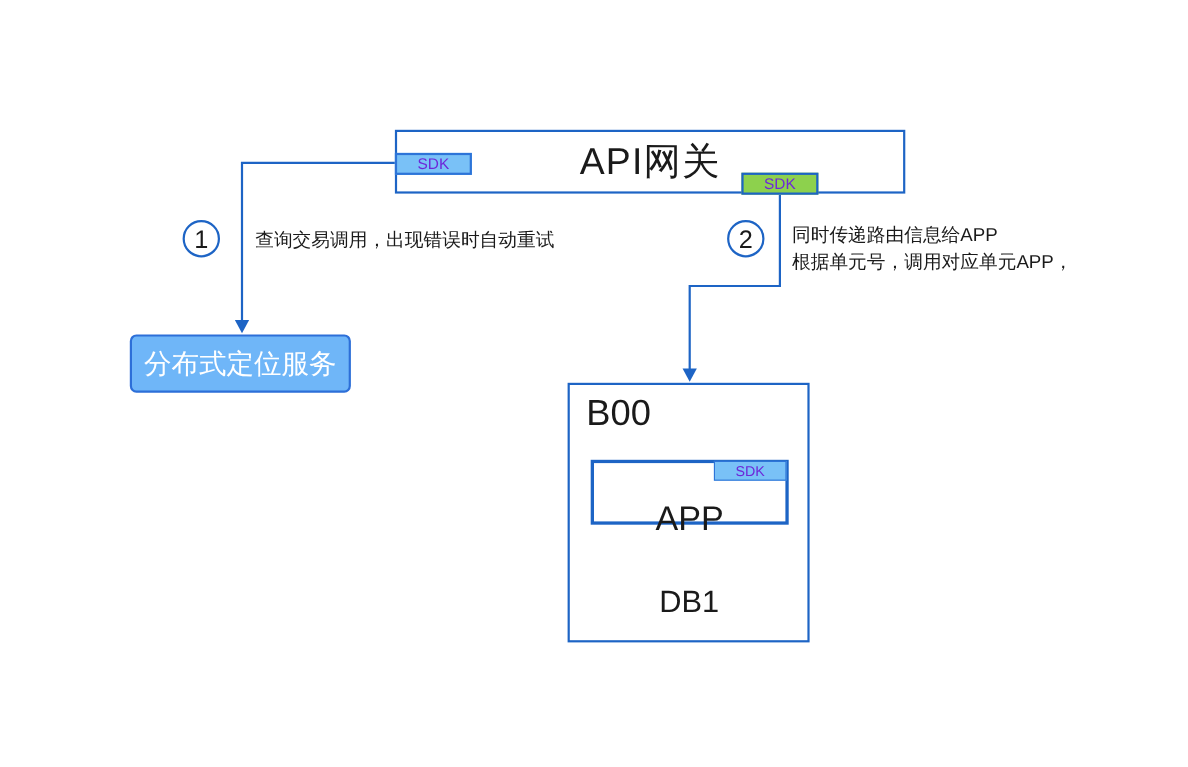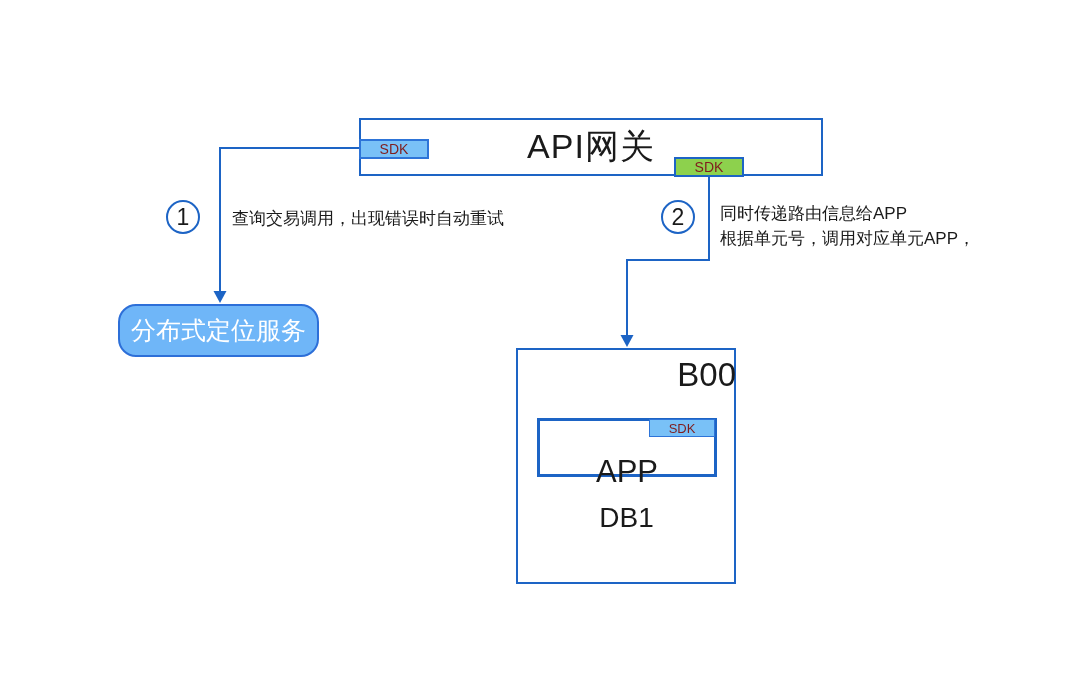--- a/index.html
+++ b/index.html
@@ -28,21 +28,21 @@
   }
 
   
   .gateway-box { left: 359px; top: 118px; width: 464px; height: 58px;
     display: flex; align-items: center; justify-content: center; }
   .gateway-title { font-size: 34px; color: #1a1a1a; letter-spacing: 1px; }
 
   .sdk-tag {
     position: absolute;
     display: flex; align-items: center; justify-content: center;
-    font-size: 14px; color: #7f1d1d;
+    font-size: 14px; color: #6d28d9;
     border: 2px solid #2d74d8;
     z-index: 3;
   }
   .sdk-blue { background: #79c1f7; }
   .sdk-green { background: #8dd14d; border-color: #1d64c5; }
 
   .sdk-gateway-left { left: 359px; top: 139px; width: 70px; height: 20px; }
   .sdk-gateway-bottom { left: 674px; top: 157px; width: 70px; height: 20px; }
 
   
@@ -67,44 +67,44 @@
   }
   .step1-text { left: 232px; top: 206px; }
   .step2-text { left: 720px; top: 201px; }
 
   
   .service-box {
     position: absolute;
     left: 118px; top: 304px; width: 201px; height: 53px;
     background: #6fb6f8;
     border: 2px solid #2d6fd8;
-    border-radius: 18px;
+    border-radius: 6px;
     display: flex; align-items: center; justify-content: center;
     font-size: 25px; color: #ffffff;
   }
 
   
   .b00-box { left: 516px; top: 348px; width: 220px; height: 236px; }
   .b00-title {
     position: absolute;
     left: 516px; top: 356px; width: 220px;
-    text-align: right;
+    text-align: left;
     font-size: 33px; color: #1a1a1a; padding-left: 17px;
   }
 
   .app-box { left: 537px; top: 418px; width: 180px; height: 59px;
     border-width: 3px;
     display: flex; align-items: center; justify-content: center; }
   .app-label { font-size: 31px; color: #1a1a1a; margin-top: 48px; }
   .sdk-app { left: 649px; top: 419px; width: 66px; height: 18px;
     border-width: 1px; font-size: 13px; }
 
   .db-label {
     position: absolute;
-    left: 537px; top: 502px; width: 179px;
+    left: 537px; top: 531px; width: 179px;
     text-align: center;
     font-size: 28px; color: #1a1a1a;
     z-index: 2;
   }
 </style>
 </head>
 <body>
 
 <div class="canvas">
 

